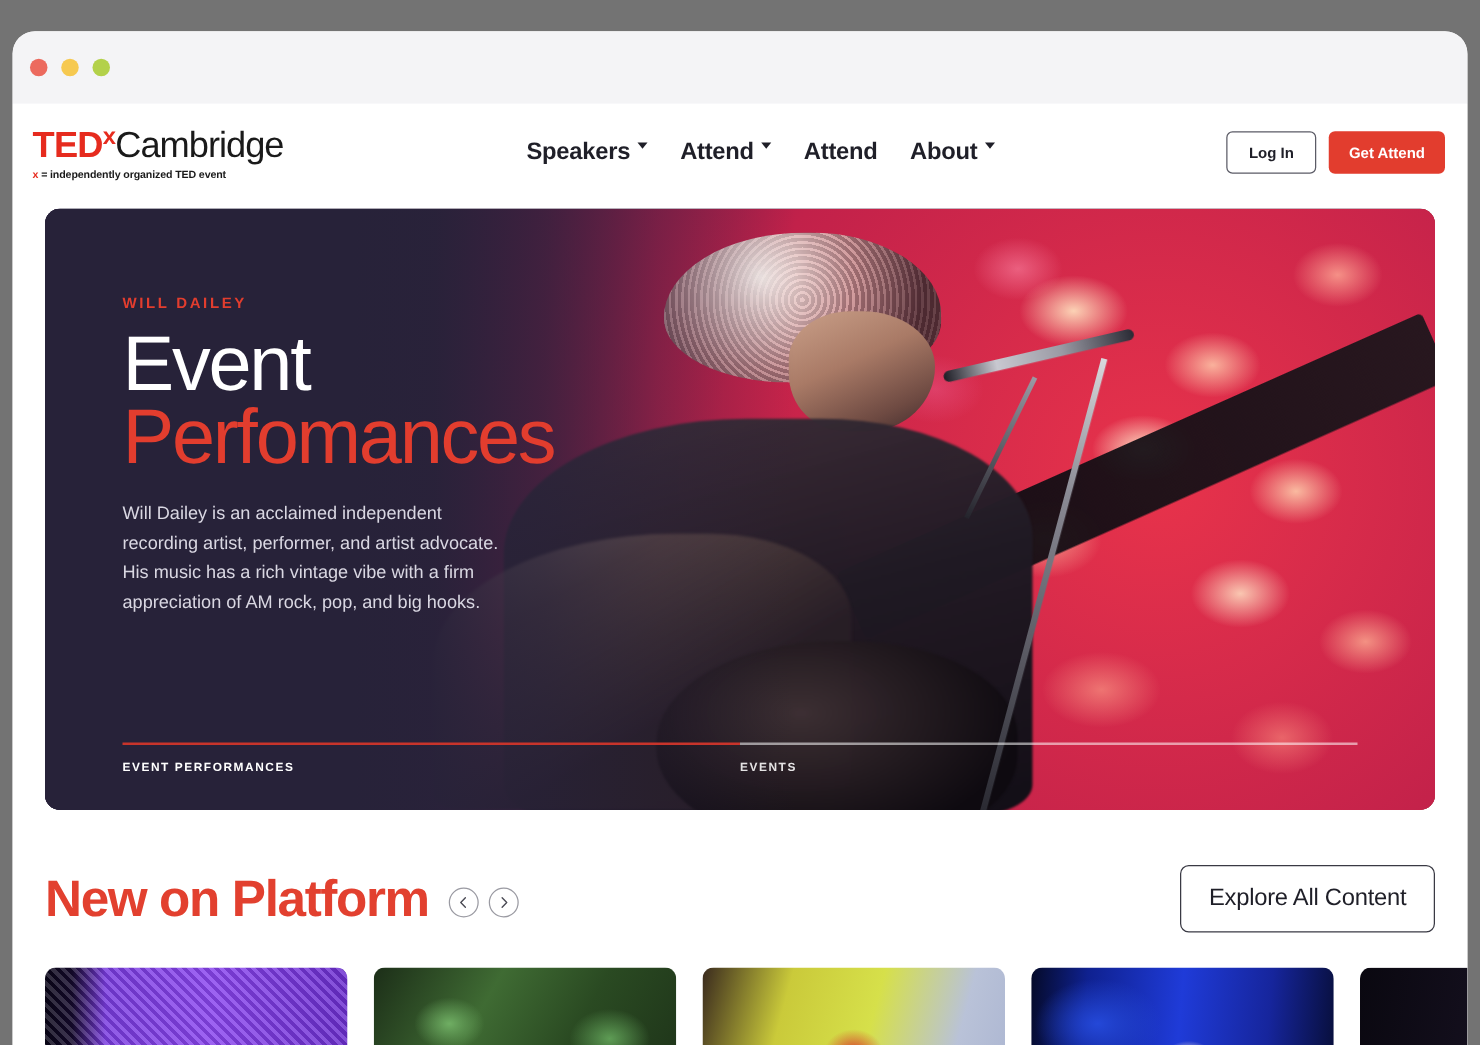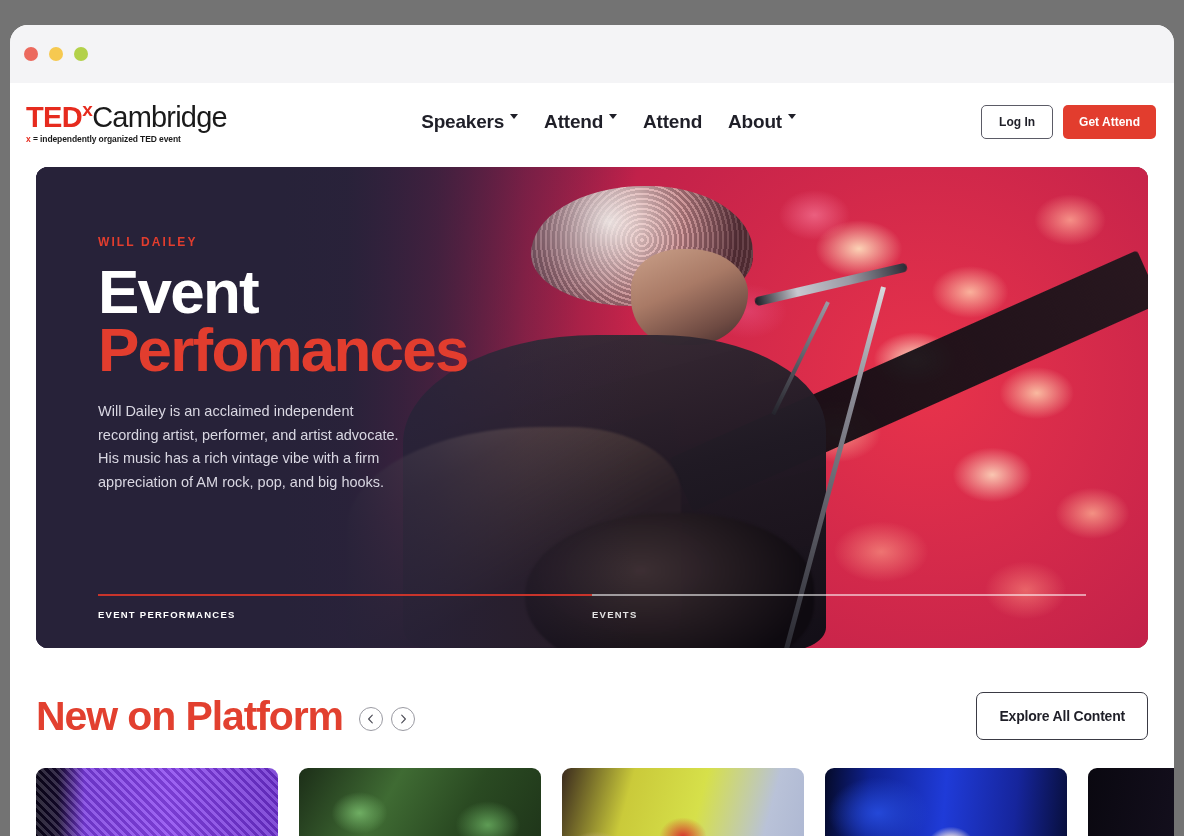--- a/index.html
+++ b/index.html
@@ -264,21 +264,21 @@
   .kicker {
     color: #e23d2e;
     font-size: 12px;
     font-weight: 700;
     letter-spacing: 2.1px;
     margin-bottom: 14px;
   }
 
   .hero-title {
     font-size: 62px;
-    font-weight: 700;
+    font-weight: 400;
     line-height: 0.93;
     letter-spacing: -1.8px;
     margin-bottom: 22px;
   }
   .hero-title .l1 { color: #ffffff; display: block; }
   .hero-title .l2 { color: #e23d2e; display: block; }
 
   .hero-desc {
     color: #d9d7e2;
     font-size: 14.5px;
@@ -348,22 +348,22 @@
     justify-content: center;
     cursor: pointer;
     padding: 0;
   }
   .arrow-btn svg { display: block; }
 
   .btn-explore {
     border: 1px solid #3a3a44;
     background: #ffffff;
     color: #1f1f28;
-    font-size: 14px;
-    font-weight: 700;
+    font-size: 19px;
+    font-weight: 400;
     padding: 15px 22px;
     border-radius: 7px;
     cursor: pointer;
     flex: 0 0 auto;
     font-family: "Liberation Sans", sans-serif;
     letter-spacing: -0.2px;
   }
 
   
   .cards {

